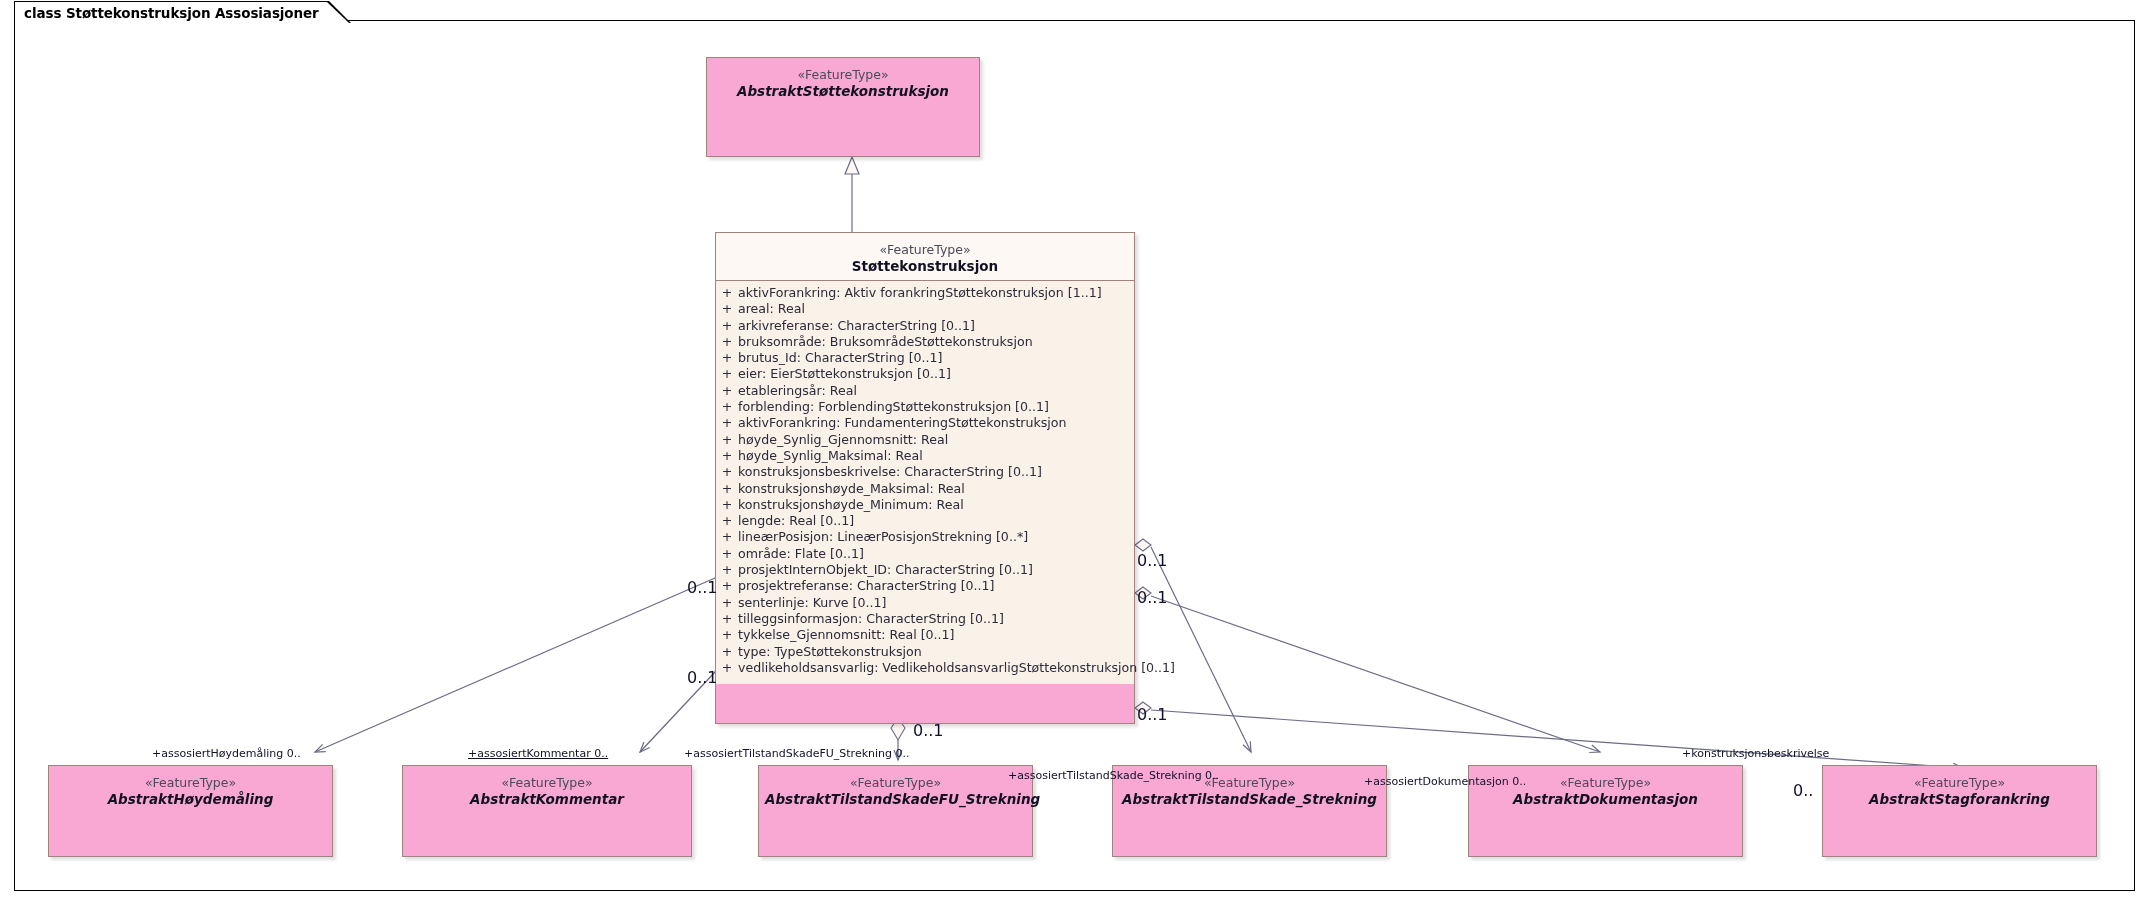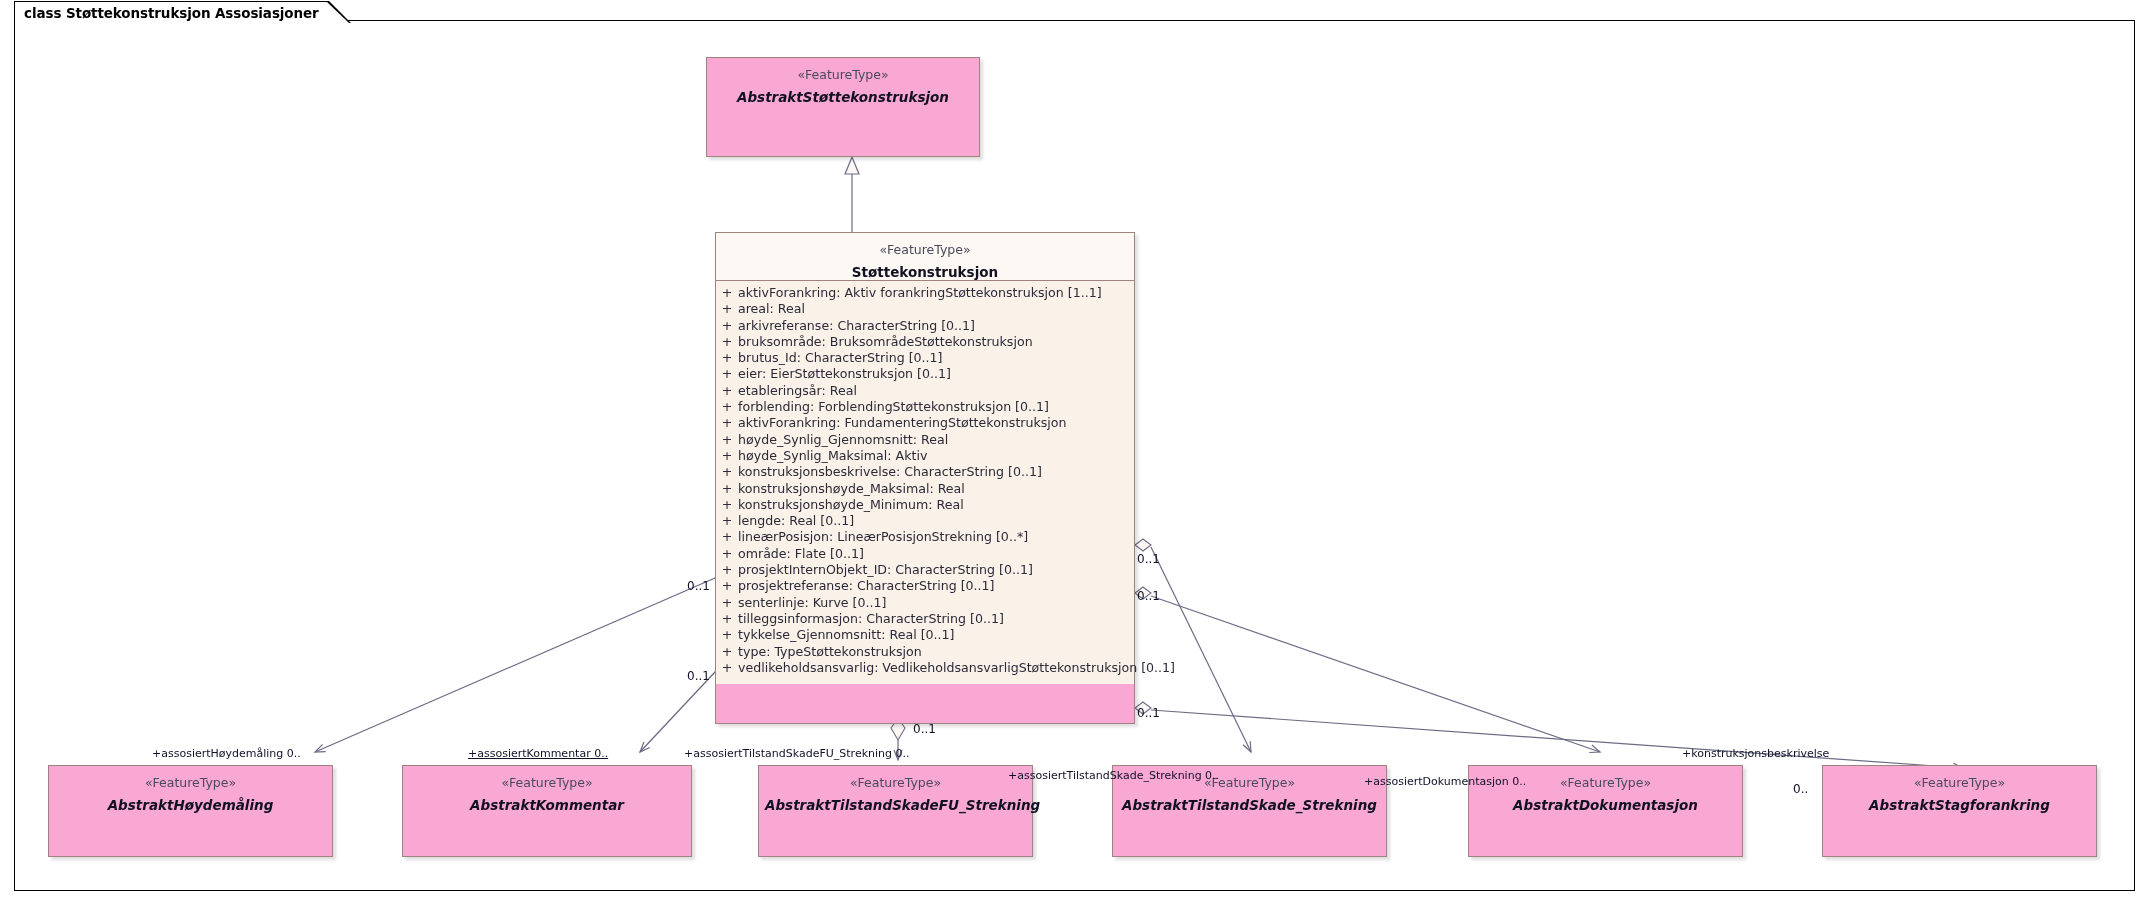--- a/index.html
+++ b/index.html
@@ -97,21 +97,21 @@
     display: block;
     font-size: 12.5px;
     color: #4a4a5a;
     font-style: normal;
   }
   .cls-name {
     display: block;
     font-size: 13.5px;
     font-weight: bold;
     color: #111122;
-    margin-top: 7px;
+    margin-top: 1px;
   }
   .cls-name.abstract { font-style: italic; }
 
   .attrs {
     padding: 6px 0 6px 0;
     background: #faf1e9;
   }
   .attr-row {
     display: flex;
     align-items: baseline;
@@ -133,21 +133,21 @@
   .edge-label {
     position: absolute;
     font-size: 11px;
     color: #10102a;
     white-space: nowrap;
     z-index: 20;
     line-height: 1;
   }
   .mult-label {
     position: absolute;
-    font-size: 12px;
+    font-size: 16px;
     color: #10102a;
     white-space: nowrap;
     z-index: 20;
     line-height: 1;
   }
 </style>
 </head>
 <body>
 
 <div id="canvas">
@@ -252,21 +252,21 @@
         <div class="attr-row">
           <span class="attr-vis">+</span>
           <span class="attr-text">aktivForankring: FundamenteringStøttekonstruksjon</span>
         </div>
         <div class="attr-row">
           <span class="attr-vis">+</span>
           <span class="attr-text">høyde_Synlig_Gjennomsnitt: Real</span>
         </div>
         <div class="attr-row">
           <span class="attr-vis">+</span>
-          <span class="attr-text">høyde_Synlig_Maksimal: Aktiv</span>
+          <span class="attr-text">høyde_Synlig_Maksimal: Real</span>
         </div>
         <div class="attr-row">
           <span class="attr-vis">+</span>
           <span class="attr-text">konstruksjonsbeskrivelse: CharacterString [0..1]</span>
         </div>
         <div class="attr-row">
           <span class="attr-vis">+</span>
           <span class="attr-text">konstruksjonshøyde_Maksimal: Real</span>
         </div>
         <div class="attr-row">

